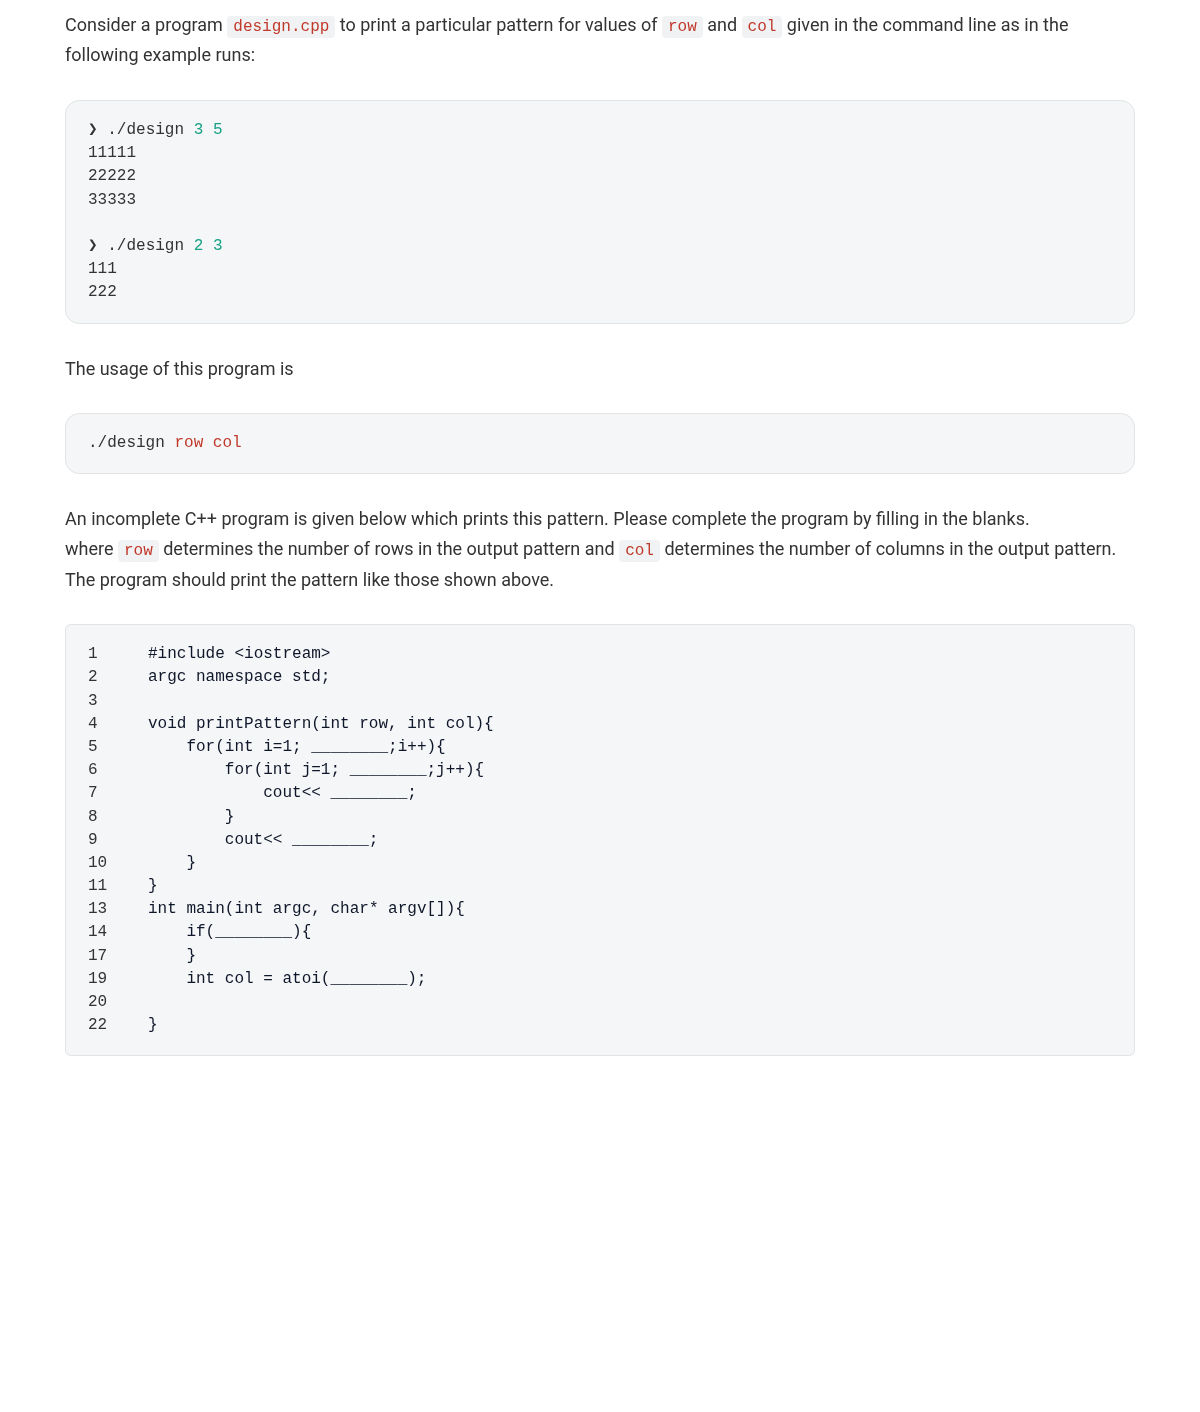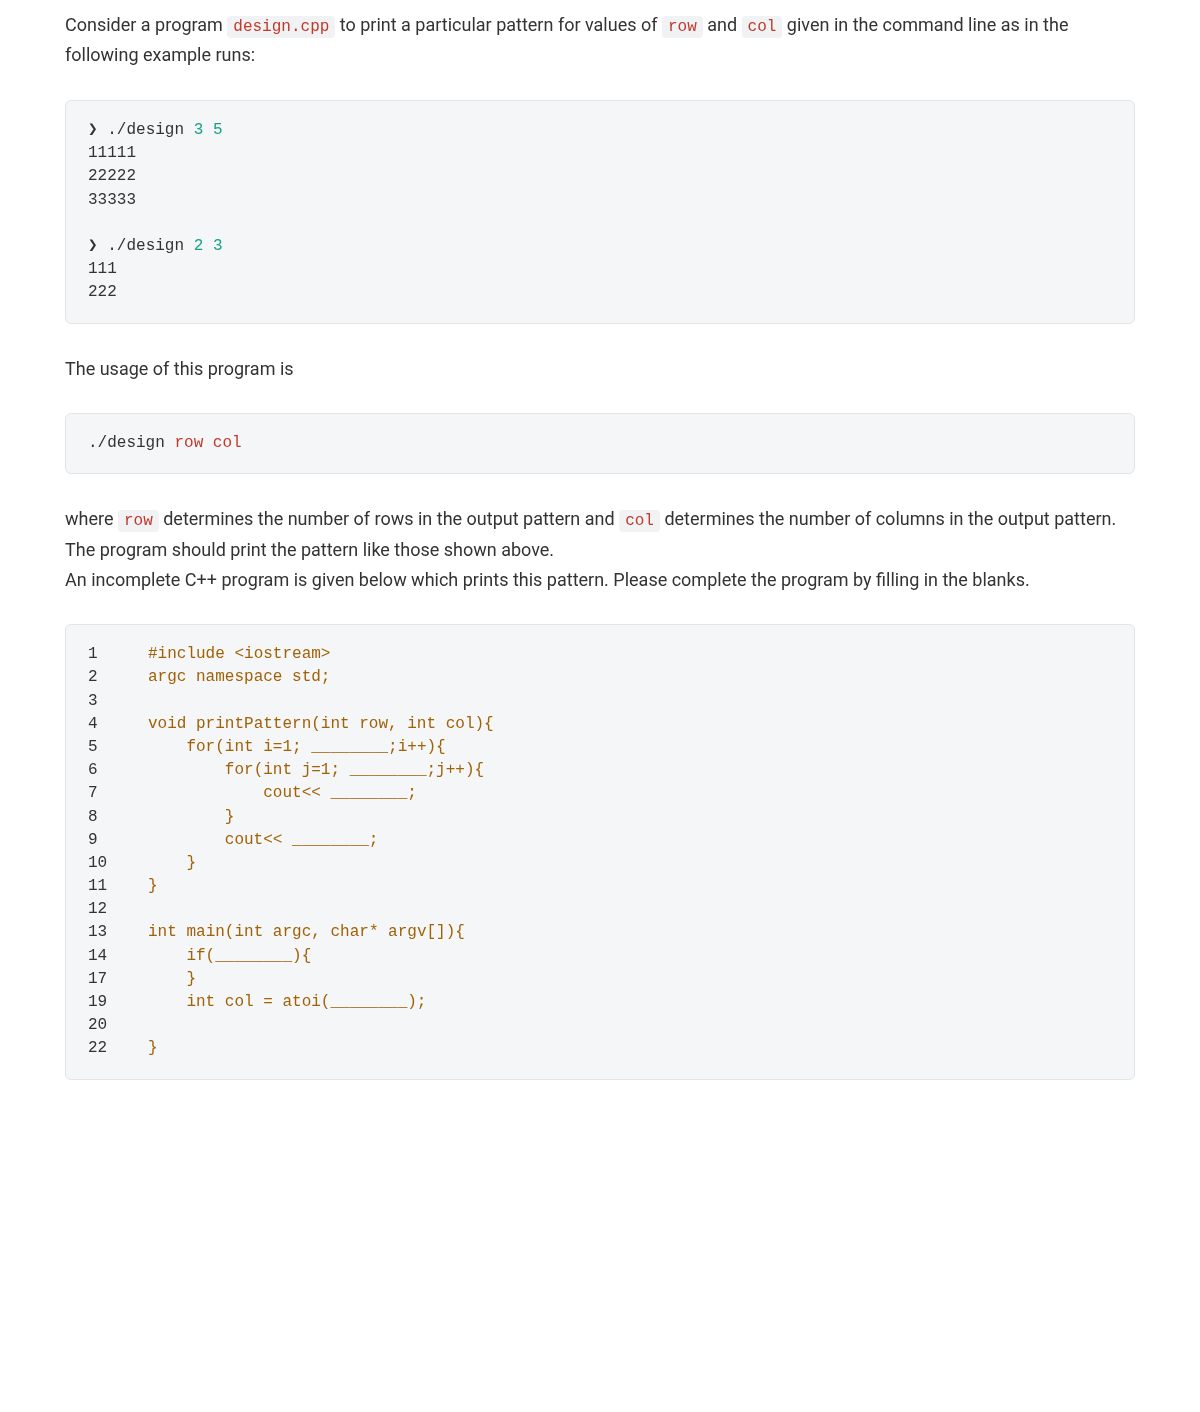--- a/index.html
+++ b/index.html
@@ -29,21 +29,21 @@
       border-radius: 4px;
       font-size: 16px;
       color: #333;
     }
     code.inline.red {
       color: #c0392b;
     }
     .codeblock {
       background: #f5f6f7;
       border: 1px solid #e2e4e6;
-      border-radius: 6px;
+      border-radius: 14px;
       padding: 18px 22px;
       font-family: "SFMono-Regular", Consolas, "Liberation Mono", Menlo, monospace;
       font-size: 16px;
       line-height: 1.45;
       white-space: pre;
       margin-top: 30px;
       margin-bottom: 30px;
       color: #333;
     }
     .codeblock .red { color: #c0392b; }
@@ -62,21 +62,21 @@
       display: flex;
     }
     .line-num {
       width: 60px;
       color: #333;
       flex-shrink: 0;
       text-align: left;
     }
     .line-content {
       white-space: pre;
-      color: #a16207;
+      color: #0f172a;
     }
   </style>
 </head>
 <body>
 
 <div class="prose">
   <p>
     <span>Consider a program </span><code class="inline red">design.cpp</code><span> to print a particular pattern for values of </span><code class="inline red">row</code><span> and </span><code class="inline red">col</code><span> given in the command line as in the following example runs:</span>
   </p>
 </div>
@@ -90,24 +90,24 @@
 <span>111</span>
 <span>222</span></div>
 
 <div class="prose">
   <p>The usage of this program is</p>
 </div>
 
 <div class="codeblock"><span>./design </span><span class="red">row</span><span> </span><span class="red">col</span></div>
 
 <div class="prose">
+  <p>An incomplete C++ program is given below which prints this pattern. Please complete the program by filling in the blanks.</p>
   <p>
     <span>where </span><code class="inline red">row</code><span> determines the number of rows in the output pattern and </span><code class="inline red">col</code><span> determines the number of columns in the output pattern. The program should print the pattern like those shown above.</span>
   </p>
-  <p>An incomplete C++ program is given below which prints this pattern. Please complete the program by filling in the blanks.</p>
 </div>
 
 <div class="code-with-lines" id="cpp-block">
     <div class="code-line">
       <span class="line-num">1</span>
       <span class="line-content"><span class="preproc">#include </span><span class="preproc">&lt;iostream&gt;</span></span>
     </div>
     <div class="code-line">
       <span class="line-num">2</span>
       <span class="line-content"><span class="kw">argc</span><span> </span><span class="kw">namespace</span><span> </span><span class="fn">std</span><span>;</span></span>
@@ -142,24 +142,20 @@
     </div>
     <div class="code-line">
       <span class="line-num">10</span>
       <span class="line-content"><span>    }</span></span>
     </div>
     <div class="code-line">
       <span class="line-num">11</span>
       <span class="line-content"><span>}</span></span>
     </div>
     <div class="code-line">
-      <span class="line-num">12</span>
-      <span class="line-content"><span></span></span>
-    </div>
-    <div class="code-line">
       <span class="line-num">13</span>
       <span class="line-content"><span class="kw">int</span><span> </span><span class="fn">main</span><span>(</span><span class="kw">int</span><span> argc, </span><span class="kw">char</span><span>* argv[]){</span></span>
     </div>
     <div class="code-line">
       <span class="line-num">14</span>
       <span class="line-content"><span>    </span><span class="kw">if</span><span>(________){</span></span>
     </div>
     <div class="code-line">
       <span class="line-num">17</span>
       <span class="line-content"><span>    }</span></span>

